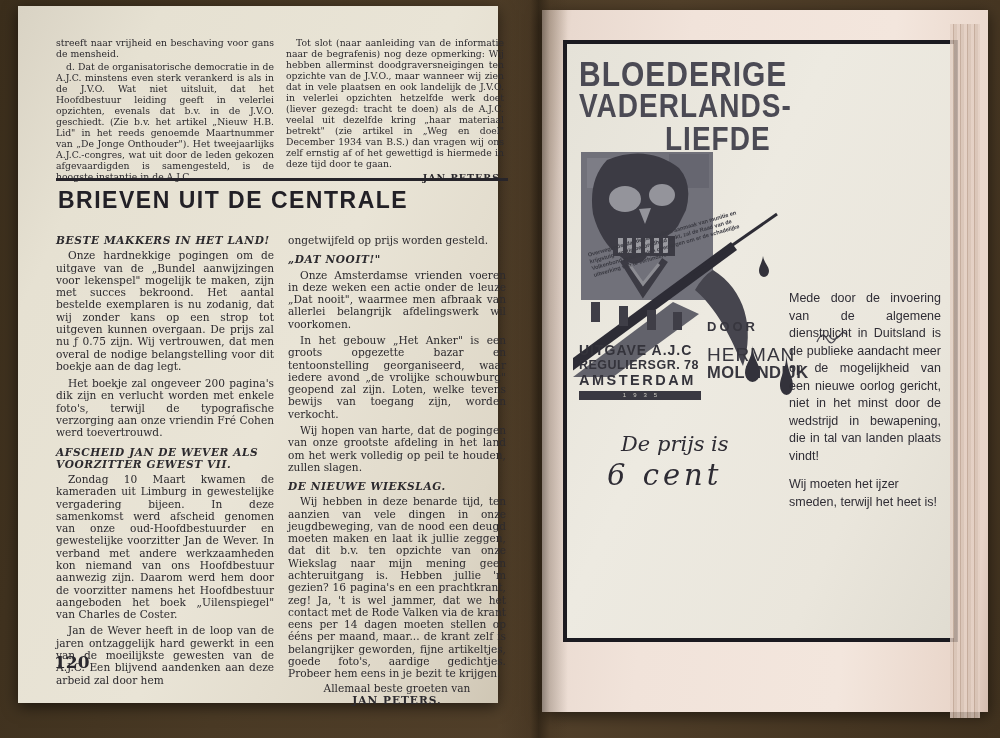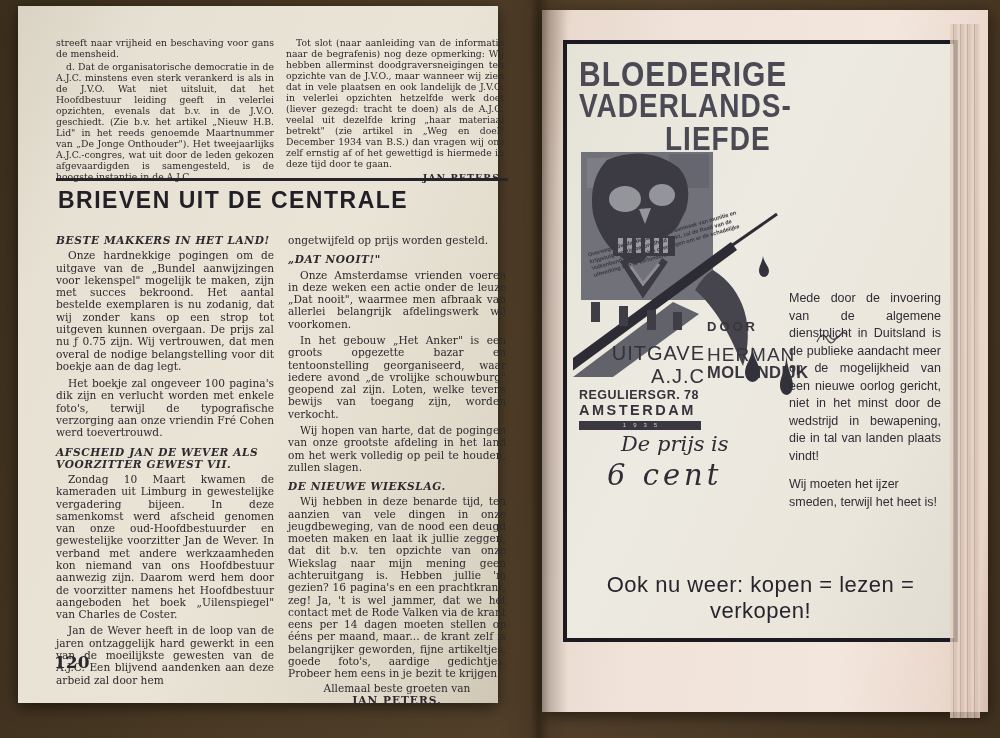--- a/index.html
+++ b/index.html
@@ -77,21 +77,21 @@
     position:absolute;left:20px;top:208px;width:168px;
     font-size:5.6px;line-height:1.25;color:#3a3a42;font-weight:bold;
     transform:rotate(-16deg);transform-origin:left top;text-align:left;
   }
   #door-block{position:absolute;left:140px;top:276px;width:130px;color:#37363e;line-height:1;}
   #door-block .door{font-size:13px;font-weight:bold;letter-spacing:3px;}
   #door-block .author1{font-size:19px;font-weight:normal;letter-spacing:1px;margin-top:12px;}
   #door-block .author2{font-size:16.5px;font-weight:bold;letter-spacing:.5px;}
   #artist-sig{position:absolute;left:248px;top:282px;}
   #publisher-block{position:absolute;left:12px;top:298px;width:126px;color:#34333b;line-height:1.15;}
-  #publisher-block .pub1{font-size:20px;font-weight:normal;letter-spacing:1px;text-align:right;}
+  #publisher-block .pub1{font-size:14px;font-weight:bold;letter-spacing:1px;}
   #publisher-block .pub2{font-size:12.5px;font-weight:bold;letter-spacing:.5px;}
   #publisher-block .pub3{font-size:14.5px;font-weight:bold;letter-spacing:2.5px;}
   #year-bar{
     margin-top:2px;width:122px;height:9px;background:#3a3942;color:#cfccc3;
     font-size:6px;line-height:9px;text-align:center;letter-spacing:7px;text-indent:7px;
   }
   .drop{position:absolute;}
   #price-block{position:absolute;left:40px;top:388px;color:#2e2c34;font-family:"DejaVu Serif",serif;font-style:italic;}
   #price-label{font-size:21px;margin-left:14px;}
   #price-value{font-size:29px;letter-spacing:4px;margin-top:2px;}
@@ -122,21 +122,21 @@
   </div>
 
   <div id="rule"></div>
 
   <div id="section-heading" class="sans" style="font-family:'Liberation Sans',sans-serif;">BRIEVEN UIT DE CENTRALE</div>
 
   <div id="columns-row">
     <div class="col body-col">
       <div class="subhead first">BESTE MAKKERS IN HET LAND!</div>
       <p class="indent">Onze hardnekkige pogingen om de uitgave van de „Bundel aanwijzingen voor lekenspel" mogelijk te maken, zijn met succes bekroond. Het aantal bestelde exemplaren is nu zodanig, dat wij zonder kans op een strop tot uitgeven kunnen overgaan. De prijs zal nu ƒ 0.75 zijn. Wij vertrouwen, dat men overal de nodige belangstelling voor dit boekje aan de dag legt.</p>
-      <p class="indent" style="margin-top:5px;">Het boekje zal ongeveer 100 pagina's dik zijn en verlucht worden met enkele foto's, terwijl de typografische verzorging aan onze vriendin Fré Cohen werd toevertrouwd.</p>
+      <p class="indent" style="margin-top:5px;">Het boekje zal ongeveer 200 pagina's dik zijn en verlucht worden met enkele foto's, terwijl de typografische verzorging aan onze vriendin Fré Cohen werd toevertrouwd.</p>
       <div class="subhead">AFSCHEID JAN DE WEVER ALS VOORZITTER GEWEST VII.</div>
       <p class="indent">Zondag 10 Maart kwamen de kameraden uit Limburg in gewestelijke vergadering bijeen. In deze samenkomst werd afscheid genomen van onze oud-Hoofdbestuurder en gewestelijke voorzitter Jan de Wever. In verband met andere werkzaamheden kon niemand van ons Hoofdbestuur aanwezig zijn. Daarom werd hem door de voorzitter namens het Hoofdbestuur aangeboden het boek „Uilenspiegel" van Charles de Coster.</p>
       <p class="indent" style="margin-top:4px;">Jan de Wever heeft in de loop van de jaren ontzaggelijk hard gewerkt in een van de moeilijkste gewesten van de A.J.C. Een blijvend aandenken aan deze arbeid zal door hem</p>
     </div>
     <div class="col body-col">
       <p>ongetwijfeld op prijs worden gesteld.</p>
       <div class="subhead">„DAT NOOIT!"</div>
       <p class="indent">Onze Amsterdamse vrienden voeren in deze weken een actie onder de leuze „Dat nooit", waarmee men afbraak van allerlei belangrijk afdelingswerk wil voorkomen.</p>
       <p class="indent" style="margin-top:4px;">In het gebouw „Het Anker" is een groots opgezette bazar en tentoonstelling georganiseerd, waar iedere avond „de vrolijke schouwburg" geopend zal zijn. Loten, welke tevens bewijs van toegang zijn, worden verkocht.</p>
       <p class="indent" style="margin-top:4px;">Wij hopen van harte, dat de pogingen van onze grootste afdeling in het land om het werk volledig op peil te houden, zullen slagen.</p>
@@ -224,19 +224,18 @@
     <div id="price-block">
       <div id="price-label">De prijs is</div>
       <div id="price-value">6 cent</div>
     </div>
 
     <div id="ad-copy">
       <p class="p1">Mede door de invoering van de algemene dienstplicht in Duitsland is de publieke aandacht meer op de mogelijkheid van een nieuwe oorlog gericht, niet in het minst door de wedstrijd in bewapening, die in tal van landen plaats vindt!</p>
       <p class="p2">Wij moeten het ijzer smeden, terwijl het heet is!</p>
     </div>
 
-    <div id="ad-slogan">Ook nu weer: kopen = lezen = verkopen!</div>
   </div>
 
   <div id="page-edges"></div>
 </div>
 
 <div id="gutter-shadow"></div>
 
 </body></html>

